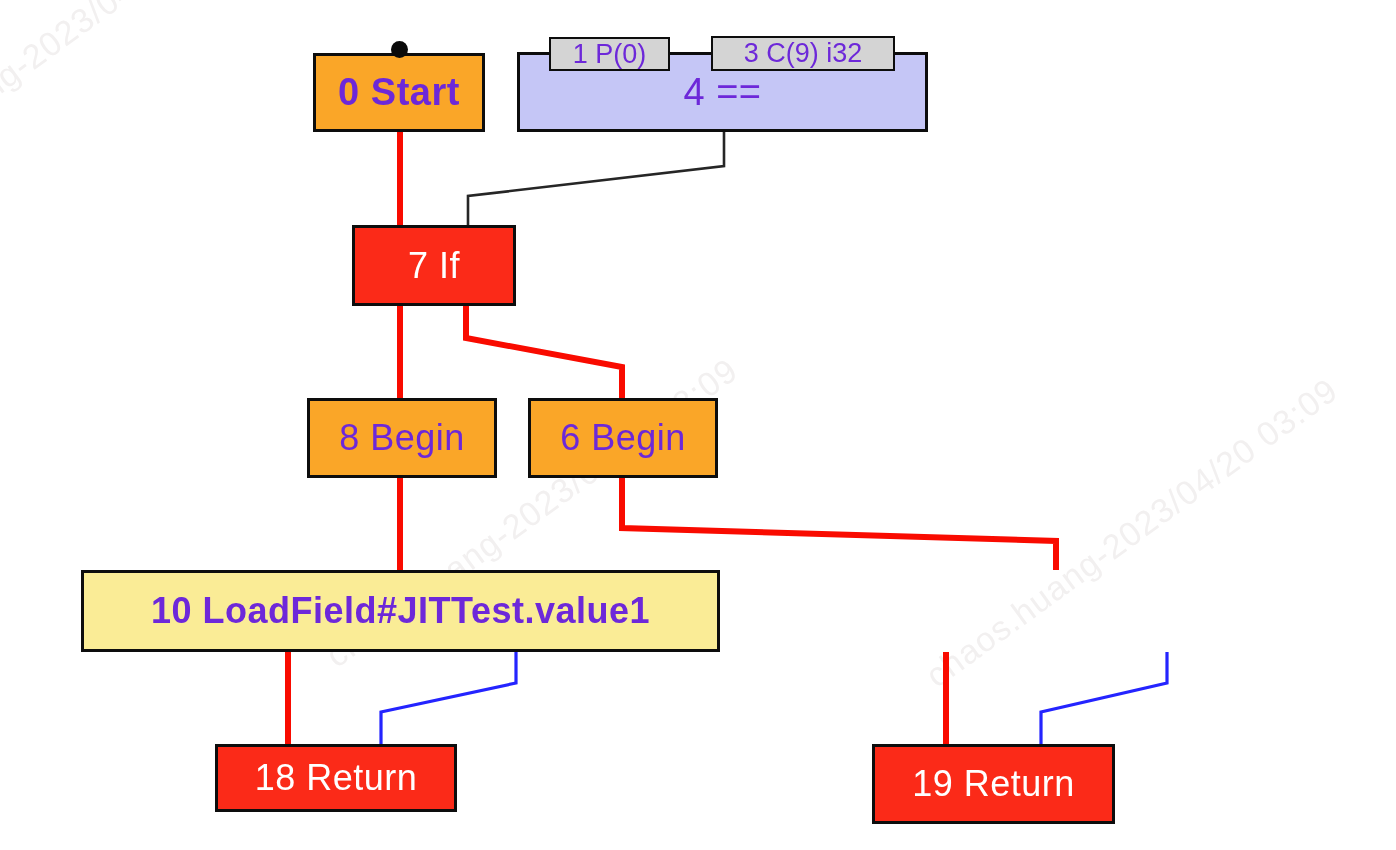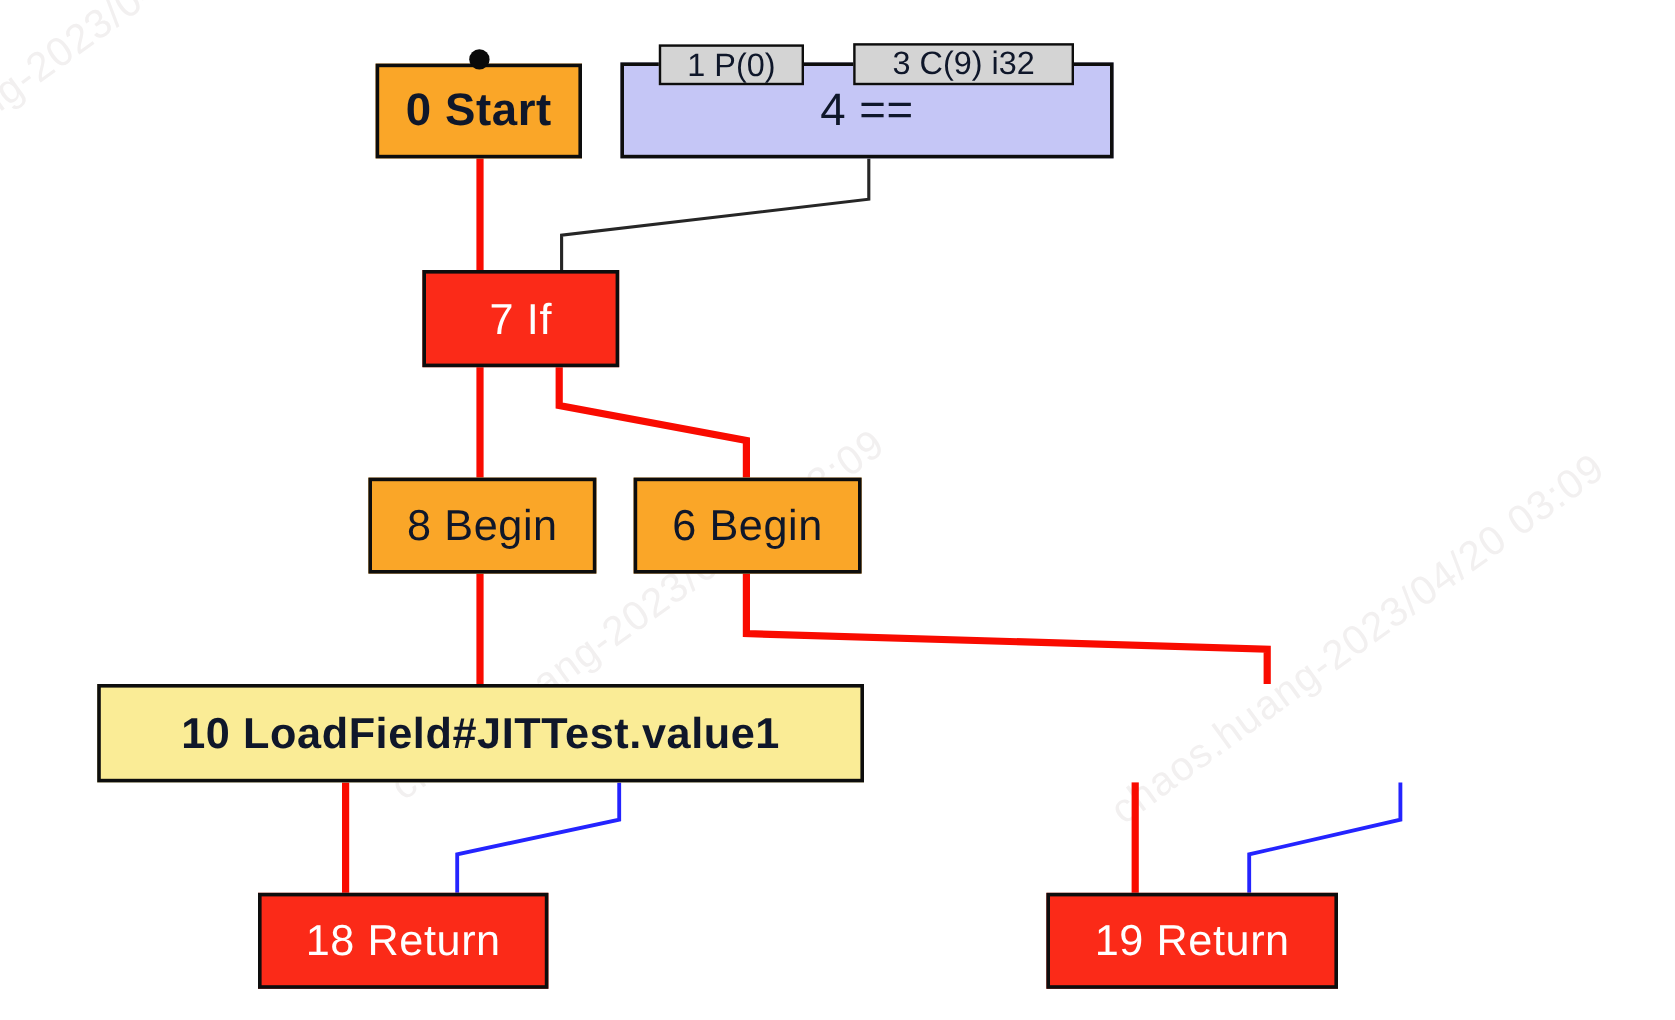--- a/index.html
+++ b/index.html
@@ -10,37 +10,37 @@
   html,body{margin:0;padding:0;background:#FFFFFF;}
   body{font-family:"Liberation Sans","DejaVu Sans",sans-serif;}
   .canvas{position:relative;width:1396px;height:850px;background:#FFFFFF;overflow:hidden;}
   .edges{position:absolute;left:0;top:0;z-index:1;}
   .edges polyline{fill:none;stroke-linejoin:miter;}
   .edge-red{stroke:var(--edge-red);stroke-width:6;}
   .edge-blue{stroke:var(--edge-blue);stroke-width:3.2;}
   .edge-black{stroke:var(--edge-black);stroke-width:2.6;}
   .node{position:absolute;box-sizing:border-box;border:3px solid var(--border);
         display:flex;align-items:center;justify-content:center;
-        font-size:36px;color:#0f172a;letter-spacing:.5px;white-space:nowrap;z-index:2;}
+        font-size:36px;color:#6d28d9;letter-spacing:.5px;white-space:nowrap;z-index:2;}
   .n-orange{background:var(--orange);text-align:right;}
   .n-red{background:var(--red-box);color:#FFFFFF;}
   .n-yellow{background:var(--yellow);font-weight:bold;}
   .n-lavender{background:var(--lavender);}
   .n-mini{background:var(--gray);border-width:2px;font-size:27px;letter-spacing:0;z-index:3;}
   .bold{font-weight:bold;font-size:38px;}
   #node-start{left:313px;top:53px;width:172px;height:79px;}
   #node-eq4{left:517px;top:52px;width:411px;height:80px;font-size:38px;}
   #node-p1{left:549px;top:37px;width:121px;height:34px;}
   #node-c3{left:711px;top:36px;width:184px;height:35px;}
   #node-if7{left:352px;top:225px;width:164px;height:81px;}
   #node-begin5{left:307px;top:398px;width:190px;height:80px;}
   #node-begin6{left:528px;top:398px;width:190px;height:80px;}
   #node-load10{left:81px;top:570px;width:639px;height:82px;}
   #node-load8{left:748px;top:570px;width:612px;height:82px;}
-  #node-ret18{left:215px;top:744px;width:242px;height:80px;}
+  #node-ret18{left:215px;top:744px;width:242px;height:68px;}
   #node-ret17{left:872px;top:744px;width:243px;height:80px;}
   .root-dot{position:absolute;left:391px;top:41px;width:17px;height:17px;border-radius:50%;
             background:#0A0A0A;z-index:4;}
   .wm-diag{position:absolute;color:var(--wm-light);font-size:34px;white-space:nowrap;
            transform:rotate(-36deg);transform-origin:left center;z-index:0;letter-spacing:1px;}
   #wm-a{left:-150px;top:170px;}
   #wm-b{left:330px;top:640px;}
   #wm-c{left:930px;top:660px;}
   .wm-author{position:absolute;right:8px;bottom:6px;font-size:25px;color:var(--wm-author);
              z-index:5;letter-spacing:.5px;}

